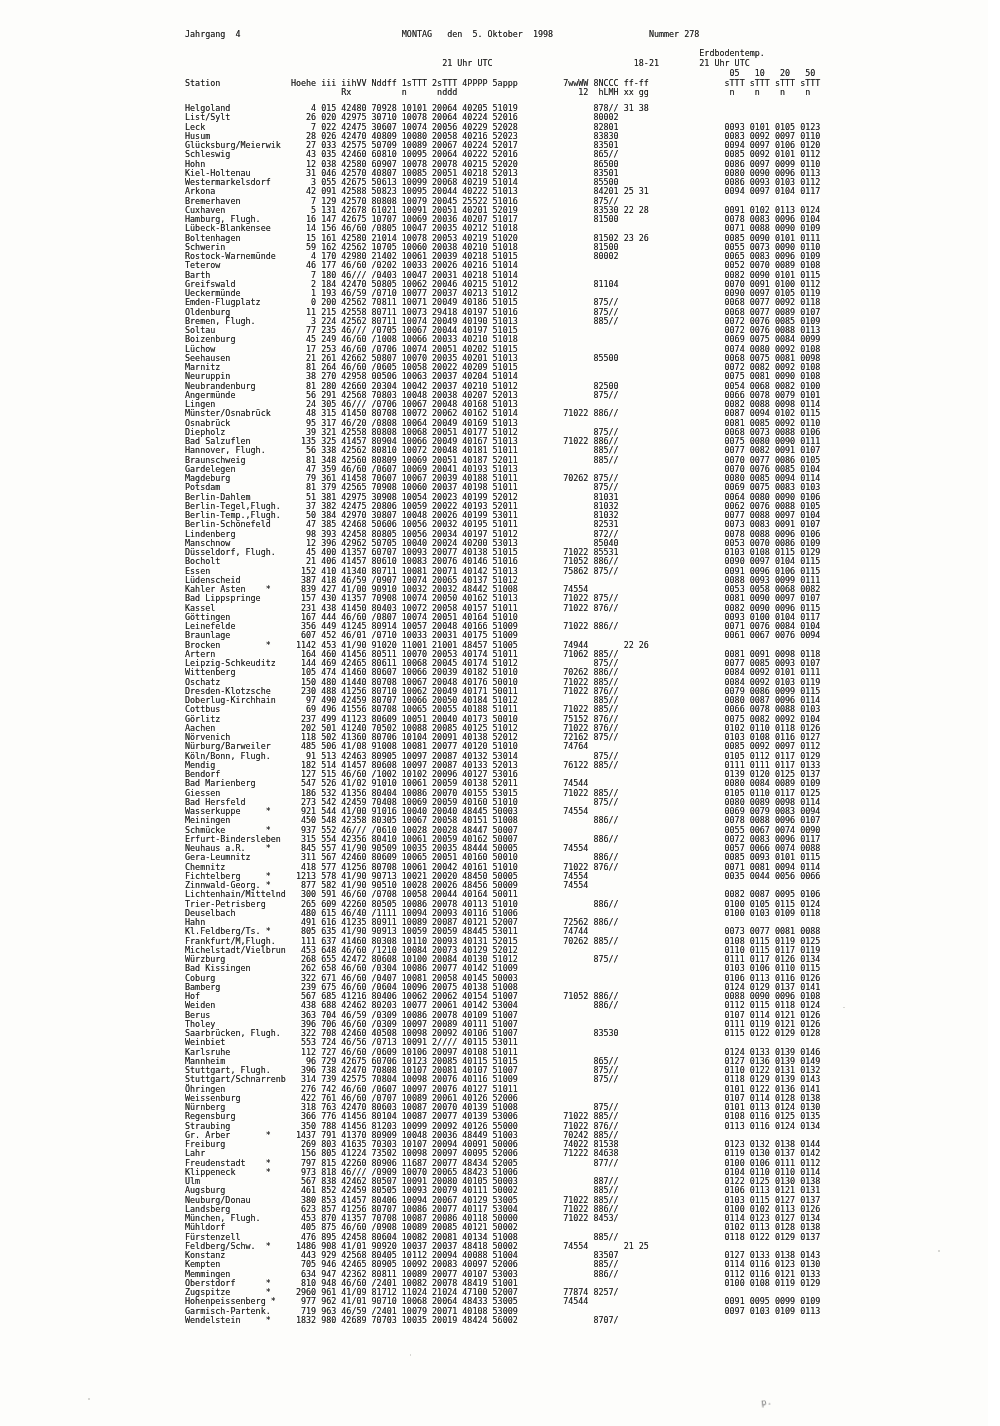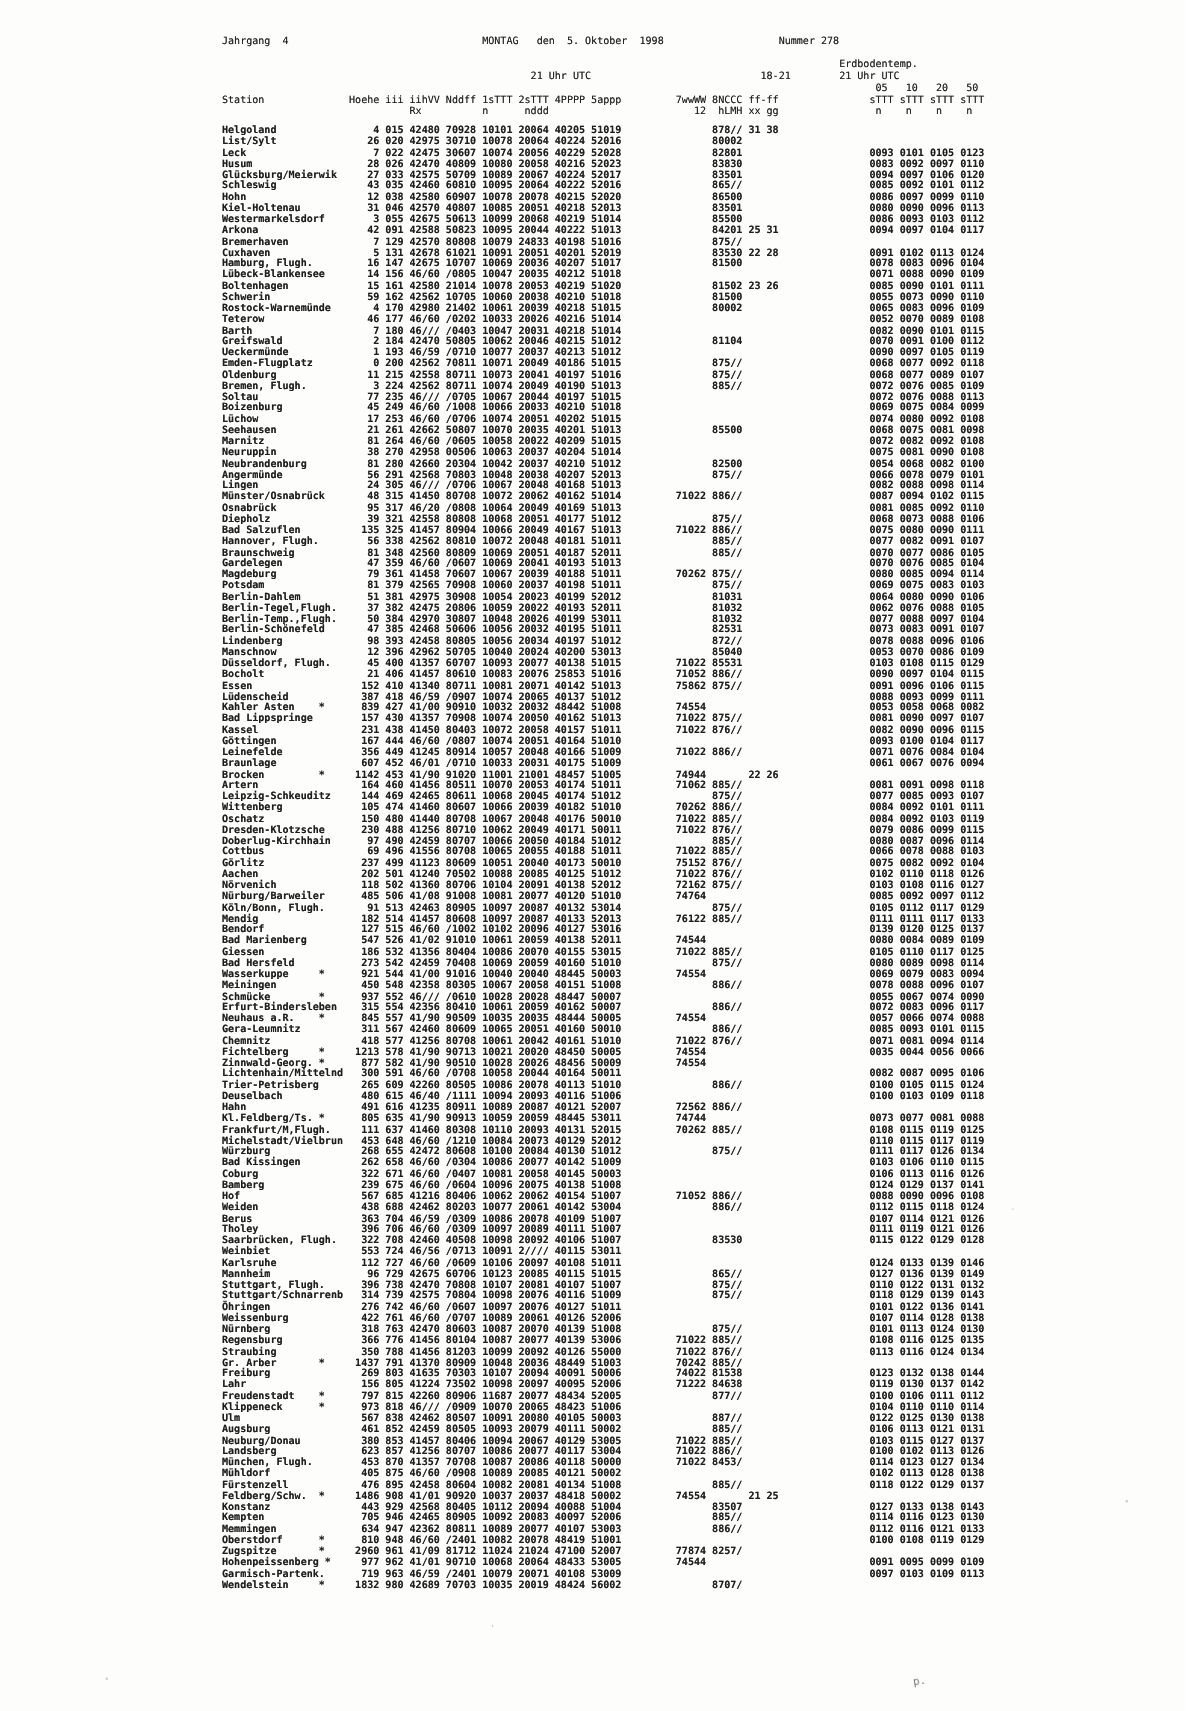--- a/index.html
+++ b/index.html
@@ -14,21 +14,21 @@
   }
   .mono-line{
     white-space:pre;
     font-size:8.4px;
     line-height:9.25px;
     letter-spacing:0;
     text-shadow:0 0 0.45px rgba(20,20,20,0.55);
   }
   .header-block{position:absolute;left:185px;top:30px;}
   .header-block .mono-line{line-height:9.7px;}
-  .table-block{position:absolute;left:185px;top:104px;font-weight:bold;}
+  .table-block{position:absolute;left:185px;top:104px;}
   .smudge{
     position:absolute;left:761px;top:1397px;
     font-size:9px;color:#777;
     font-family:"DejaVu Sans Mono","Liberation Mono",monospace;
     filter:blur(0.3px);
     transform:rotate(-8deg);
   }
   .speck{position:absolute;background:#c9c9c5;border-radius:50%;}
   .streak{position:absolute;background:#e3e3df;}
 </style>
@@ -49,33 +49,33 @@
       <div class="mono-line">Helgoland                4 015 42480 70928 10101 20064 40205 51019               878// 31 38</div>
       <div class="mono-line">List/Sylt               26 020 42975 30710 10078 20064 40224 52016               80002</div>
       <div class="mono-line">Leck                     7 022 42475 30607 10074 20056 40229 52028               82801                     0093 0101 0105 0123</div>
       <div class="mono-line">Husum                   28 026 42470 40809 10080 20058 40216 52023               83830                     0083 0092 0097 0110</div>
       <div class="mono-line">Glücksburg/Meierwik     27 033 42575 50709 10089 20067 40224 52017               83501                     0094 0097 0106 0120</div>
       <div class="mono-line">Schleswig               43 035 42460 60810 10095 20064 40222 52016               865//                     0085 0092 0101 0112</div>
       <div class="mono-line">Hohn                    12 038 42580 60907 10078 20078 40215 52020               86500                     0086 0097 0099 0110</div>
       <div class="mono-line">Kiel-Holtenau           31 046 42570 40807 10085 20051 40218 52013               83501                     0080 0090 0096 0113</div>
       <div class="mono-line">Westermarkelsdorf        3 055 42675 50613 10099 20068 40219 51014               85500                     0086 0093 0103 0112</div>
       <div class="mono-line">Arkona                  42 091 42588 50823 10095 20044 40222 51013               84201 25 31               0094 0097 0104 0117</div>
-      <div class="mono-line">Bremerhaven              7 129 42570 80808 10079 24833 40198 51016               875//</div>
+      <div class="mono-line">Bremerhaven              7 129 42570 80808 10079 20045 25522 51016               875//</div>
       <div class="mono-line">Cuxhaven                 5 131 42678 61021 10091 20051 40201 52019               83530 22 28               0091 0102 0113 0124</div>
       <div class="mono-line">Hamburg, Flugh.         16 147 42675 10707 10069 20036 40207 51017               81500                     0078 0083 0096 0104</div>
       <div class="mono-line">Lübeck-Blankensee       14 156 46/60 /0805 10047 20035 40212 51018                                         0071 0088 0090 0109</div>
       <div class="mono-line">Boltenhagen             15 161 42580 21014 10078 20053 40219 51020               81502 23 26               0085 0090 0101 0111</div>
       <div class="mono-line">Schwerin                59 162 42562 10705 10060 20038 40210 51018               81500                     0055 0073 0090 0110</div>
       <div class="mono-line">Rostock-Warnemünde       4 170 42980 21402 10061 20039 40218 51015               80002                     0065 0083 0096 0109</div>
       <div class="mono-line">Teterow                 46 177 46/60 /0202 10033 20026 40216 51014                                         0052 0070 0089 0108</div>
       <div class="mono-line">Barth                    7 180 46/// /0403 10047 20031 40218 51014                                         0082 0090 0101 0115</div>
       <div class="mono-line">Greifswald               2 184 42470 50805 10062 20046 40215 51012               81104                     0070 0091 0100 0112</div>
       <div class="mono-line">Ueckermünde              1 193 46/59 /0710 10077 20037 40213 51012                                         0090 0097 0105 0119</div>
       <div class="mono-line">Emden-Flugplatz          0 200 42562 70811 10071 20049 40186 51015               875//                     0068 0077 0092 0118</div>
-      <div class="mono-line">Oldenburg               11 215 42558 80711 10073 20041 40197 51016               875//                     0068 0077 0089 0107</div>
+      <div class="mono-line">Oldenburg               11 215 42558 80711 10073 29418 40197 51016               875//                     0068 0077 0089 0107</div>
       <div class="mono-line">Bremen, Flugh.           3 224 42562 80711 10074 20049 40190 51013               885//                     0072 0076 0085 0109</div>
       <div class="mono-line">Soltau                  77 235 46/// /0705 10067 20044 40197 51015                                         0072 0076 0088 0113</div>
       <div class="mono-line">Boizenburg              45 249 46/60 /1008 10066 20033 40210 51018                                         0069 0075 0084 0099</div>
       <div class="mono-line">Lüchow                  17 253 46/60 /0706 10074 20051 40202 51015                                         0074 0080 0092 0108</div>
       <div class="mono-line">Seehausen               21 261 42662 50807 10070 20035 40201 51013               85500                     0068 0075 0081 0098</div>
       <div class="mono-line">Marnitz                 81 264 46/60 /0605 10058 20022 40209 51015                                         0072 0082 0092 0108</div>
       <div class="mono-line">Neuruppin               38 270 42958 00506 10063 20037 40204 51014                                         0075 0081 0090 0108</div>
       <div class="mono-line">Neubrandenburg          81 280 42660 20304 10042 20037 40210 51012               82500                     0054 0068 0082 0100</div>
       <div class="mono-line">Angermünde              56 291 42568 70803 10048 20038 40207 52013               875//                     0066 0078 0079 0101</div>
       <div class="mono-line">Lingen                  24 305 46/// /0706 10067 20048 40168 51013                                         0082 0088 0098 0114</div>
@@ -88,21 +88,21 @@
       <div class="mono-line">Gardelegen              47 359 46/60 /0607 10069 20041 40193 51013                                         0070 0076 0085 0104</div>
       <div class="mono-line">Magdeburg               79 361 41458 70607 10067 20039 40188 51011         70262 875//                     0080 0085 0094 0114</div>
       <div class="mono-line">Potsdam                 81 379 42565 70908 10060 20037 40198 51011               875//                     0069 0075 0083 0103</div>
       <div class="mono-line">Berlin-Dahlem           51 381 42975 30908 10054 20023 40199 52012               81031                     0064 0080 0090 0106</div>
       <div class="mono-line">Berlin-Tegel,Flugh.     37 382 42475 20806 10059 20022 40193 52011               81032                     0062 0076 0088 0105</div>
       <div class="mono-line">Berlin-Temp.,Flugh.     50 384 42970 30807 10048 20026 40199 53011               81032                     0077 0088 0097 0104</div>
       <div class="mono-line">Berlin-Schönefeld       47 385 42468 50606 10056 20032 40195 51011               82531                     0073 0083 0091 0107</div>
       <div class="mono-line">Lindenberg              98 393 42458 80805 10056 20034 40197 51012               872//                     0078 0088 0096 0106</div>
       <div class="mono-line">Manschnow               12 396 42962 50705 10040 20024 40200 53013               85040                     0053 0070 0086 0109</div>
       <div class="mono-line">Düsseldorf, Flugh.      45 400 41357 60707 10093 20077 40138 51015         71022 85531                     0103 0108 0115 0129</div>
-      <div class="mono-line">Bocholt                 21 406 41457 80610 10083 20076 25853 51016         71052 886//                     0090 0097 0104 0115</div>
+      <div class="mono-line">Bocholt                 21 406 41457 80610 10083 20076 40146 51016         71052 886//                     0090 0097 0104 0115</div>
       <div class="mono-line">Essen                  152 410 41340 80711 10081 20071 40142 51013         75862 875//                     0091 0096 0106 0115</div>
       <div class="mono-line">Lüdenscheid            387 418 46/59 /0907 10074 20065 40137 51012                                         0088 0093 0099 0111</div>
       <div class="mono-line">Kahler Asten    *      839 427 41/00 90910 10032 20032 48442 51008         74554                           0053 0058 0068 0082</div>
       <div class="mono-line">Bad Lippspringe        157 430 41357 70908 10074 20050 40162 51013         71022 875//                     0081 0090 0097 0107</div>
       <div class="mono-line">Kassel                 231 438 41450 80403 10072 20058 40157 51011         71022 876//                     0082 0090 0096 0115</div>
       <div class="mono-line">Göttingen              167 444 46/60 /0807 10074 20051 40164 51010                                         0093 0100 0104 0117</div>
       <div class="mono-line">Leinefelde             356 449 41245 80914 10057 20048 40166 51009         71022 886//                     0071 0076 0084 0104</div>
       <div class="mono-line">Braunlage              607 452 46/01 /0710 10033 20031 40175 51009                                         0061 0067 0076 0094</div>
       <div class="mono-line">Brocken         *     1142 453 41/90 91020 11001 21001 48457 51005         74944       22 26</div>
       <div class="mono-line">Artern                 164 460 41456 80511 10070 20053 40174 51011         71062 885//                     0081 0091 0098 0118</div>

